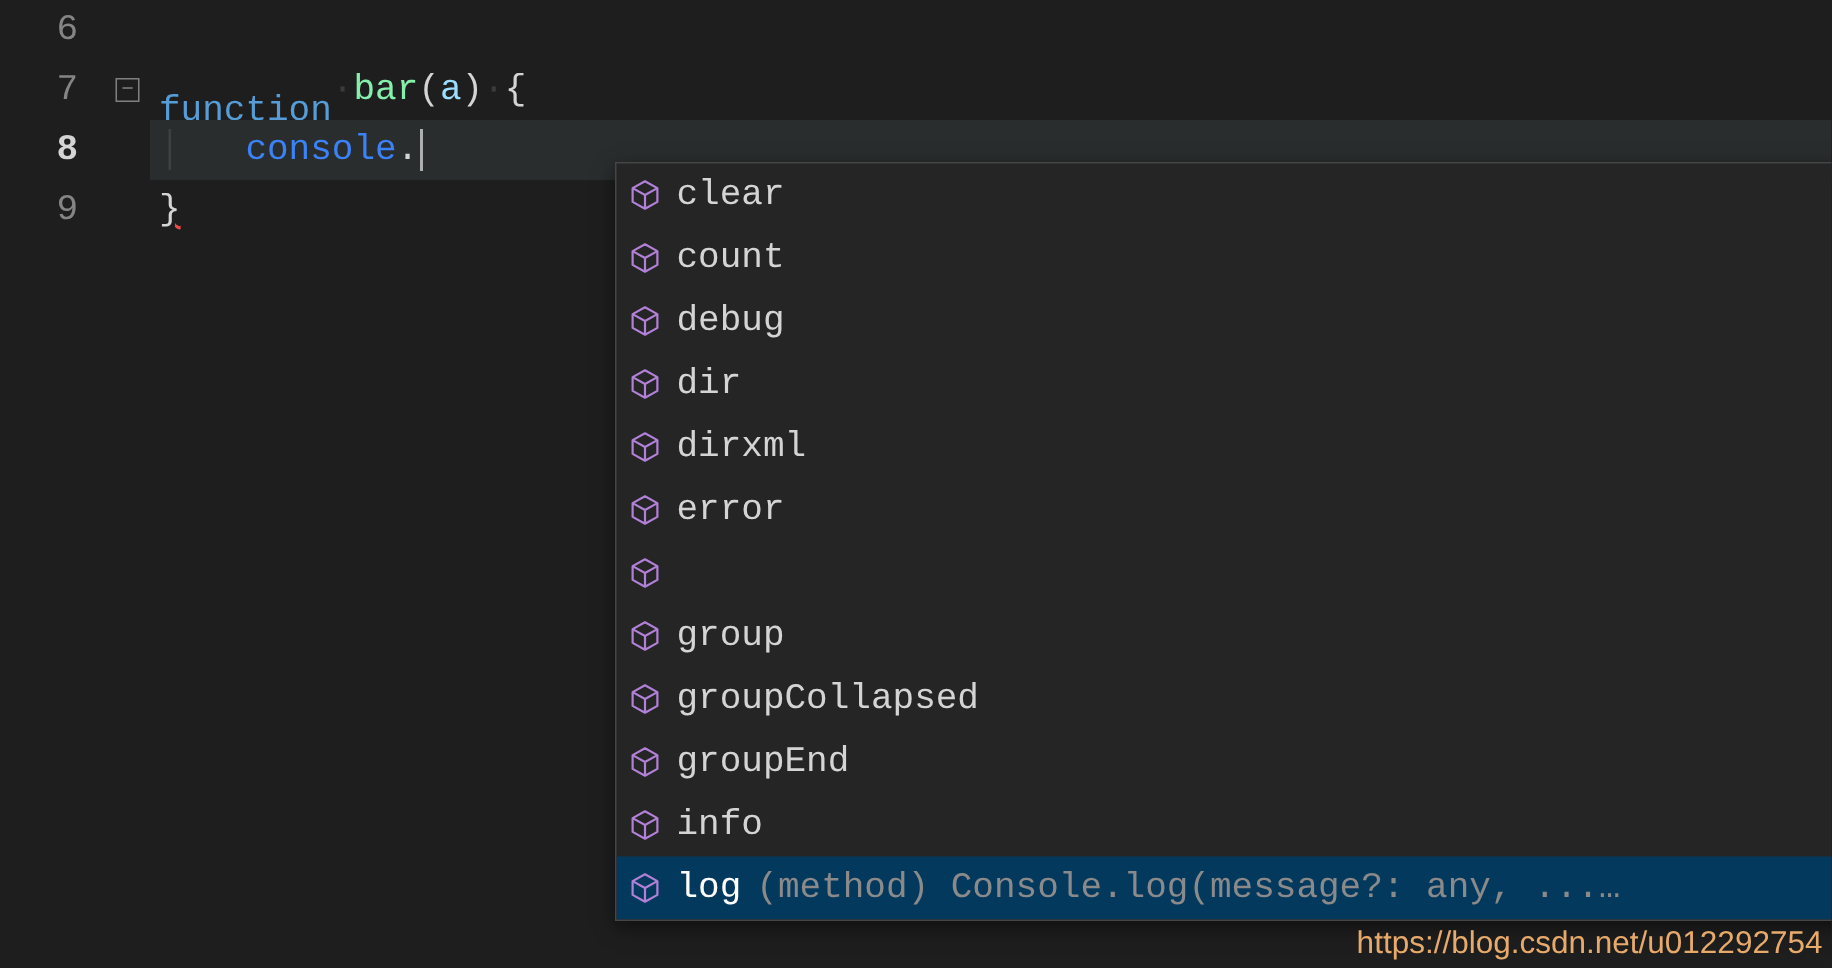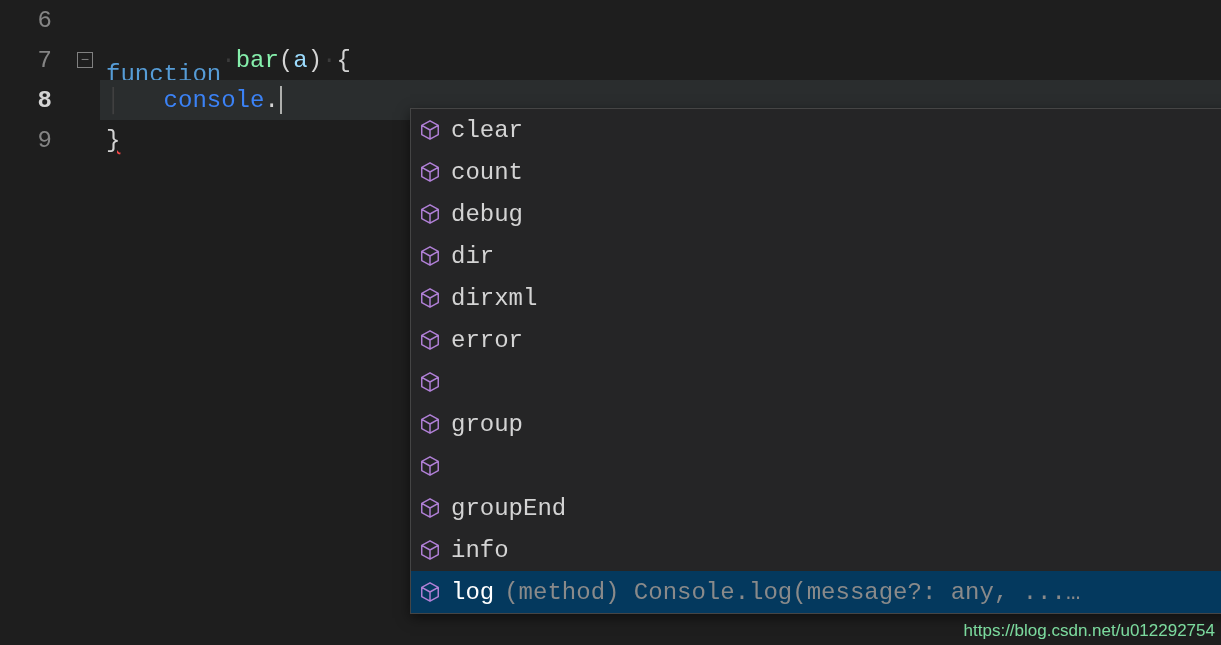--- a/index.html
+++ b/index.html
@@ -126,23 +126,23 @@
   .suggest-row.selected .detail { color: #8a8a8a; }
   .cube-icon {
     width: 22px; height: 22px;
     flex-shrink: 0;
   }
   .cube-icon svg { width: 22px; height: 22px; display:block; }
   .cube-icon path { stroke: #b180d7; stroke-width:1.6; fill:none; stroke-linejoin:round; }
   .watermark {
     position:absolute;
     bottom: 4px; right: 6px;
-    color: #86efac;
+    color: #fdba74;
     font-family: Arial, sans-serif;
-    font-size: 17px;
+    font-size: 21px;
     opacity: 0.9;
     z-index: 20;
   }
 </style>
 </head>
 <body>
 
 <div class="editor">
   <div class="gutter">
     <div class="gutter-row">6</div>
@@ -231,20 +231,21 @@
               </svg>
             </span>
             <span class="label">group</span>
           </div>
           <div class="suggest-row">
             <span class="cube-icon">
               <svg viewBox="0 0 24 24">
                 <path d="M12 2 L21 7 L21 17 L12 22 L3 17 L3 7 Z M3 7 L12 12 L21 7 M12 12 L12 22"></path>
               </svg>
             </span>
+            <span class="label">groupCollapsed</span>
           </div>
           <div class="suggest-row">
             <span class="cube-icon">
               <svg viewBox="0 0 24 24">
                 <path d="M12 2 L21 7 L21 17 L12 22 L3 17 L3 7 Z M3 7 L12 12 L21 7 M12 12 L12 22"></path>
               </svg>
             </span>
             <span class="label">groupEnd</span>
           </div>
           <div class="suggest-row">

